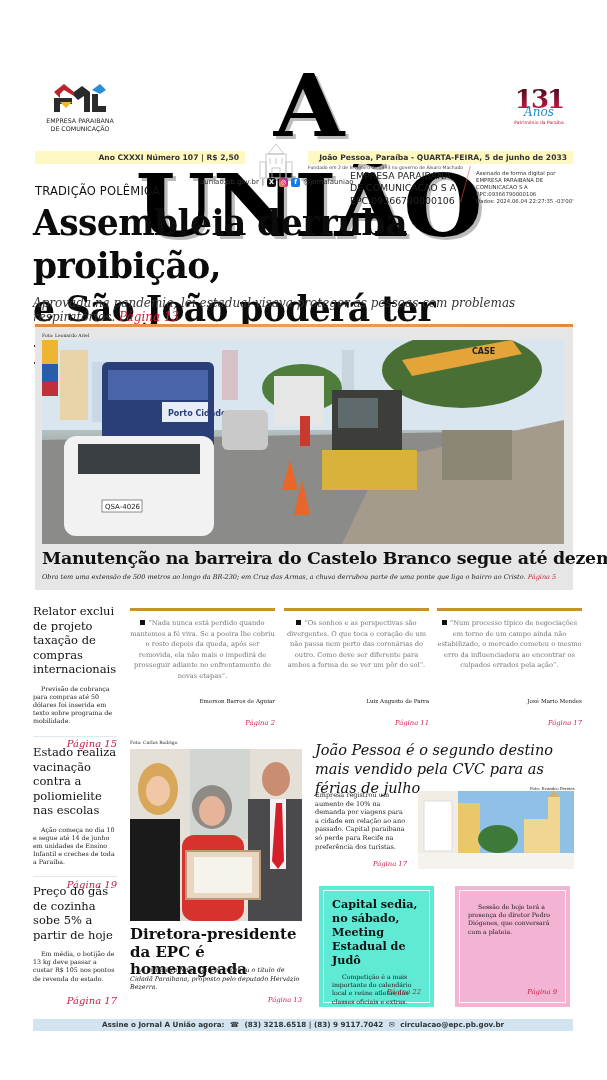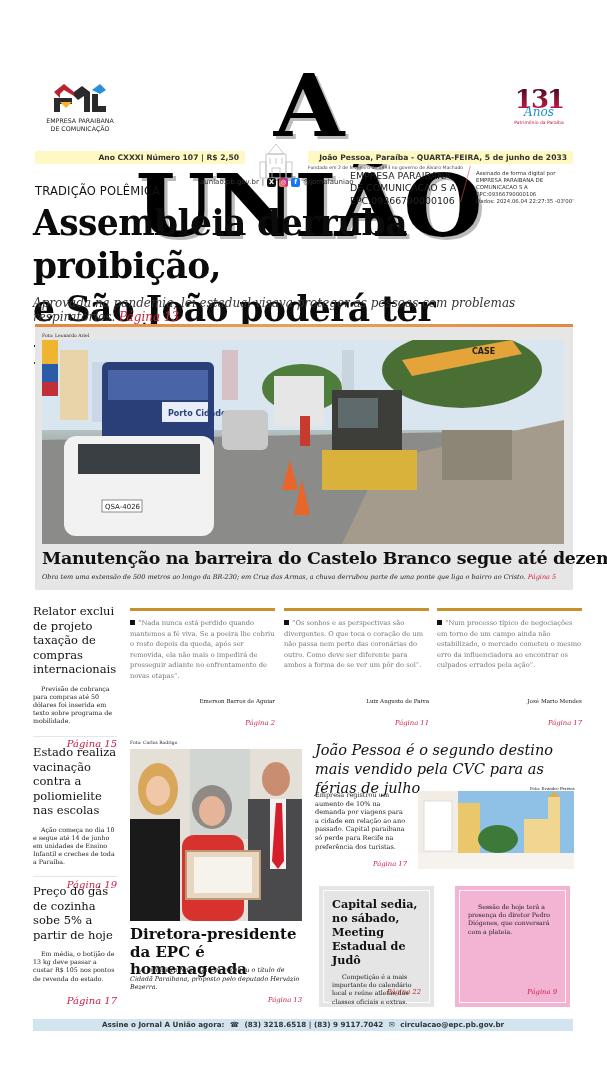--- a/index.html
+++ b/index.html
@@ -55,21 +55,21 @@
   
   .brief { left: 33px; width: 84px; }
   .brief-title { font-family: "DejaVu Serif", serif; font-size: 11.5px; line-height: 14.5px; color: #111; }
   .brief-text { font-family: "DejaVu Serif", serif; font-size: 6.3px; line-height: 8.2px; color: #222; margin-top: 8px; text-indent: 8px; }
   .brief-page { font-family: "DejaVu Serif", serif; font-style: italic; font-size: 10px; color: #c8204a; text-align: right; margin-top: 12px; }
   .brief-rule { left: 33px; width: 84px; height: 1px; background: #e0e8ef; }
 
   
   .quote { width: 145px; }
   .quote-bar { height: 3px; background: #c8902e; }
-  .quote-text { font-family: "DejaVu Serif", serif; font-size: 6.7px; line-height: 10.5px; color: #777; margin-top: 7px; }
+  .quote-text { font-family: "DejaVu Serif", serif; font-size: 6.7px; line-height: 10.5px; color: #777; margin-top: 7px; text-align: center; }
   .quote-sq { display: inline-block; width: 5px; height: 5px; background: #111; margin-right: 3px; vertical-align: 0px; }
   .quote-author { font-family: "DejaVu Serif", serif; font-size: 5.6px; color: #111; text-align: right; position: absolute; right: 0; }
   .quote-page { font-family: "DejaVu Serif", serif; font-style: italic; font-size: 6.8px; color: #c8204a; text-align: right; position: absolute; right: 0; }
 
   
   .mid-credit { left: 130px; top: 740px; font-family: "DejaVu Serif", serif; font-size: 4.5px; color: #222; }
   .mid-photo { left: 130px; top: 749px; width: 172px; height: 172px; overflow: hidden; background: linear-gradient(180deg, #dcd8d0, #c9c4bc); }
   .mid-title { left: 130px; top: 926px; width: 172px; font-family: "DejaVu Serif", serif; font-weight: bold; font-size: 15px; line-height: 17.5px; color: #111; text-align: left; }
   .mid-text { left: 130px; top: 966px; width: 172px; font-family: "DejaVu Serif", serif; font-style: italic; font-size: 6.4px; line-height: 8.5px; color: #222; text-indent: 10px; }
   .mid-page { left: 130px; top: 996px; width: 172px; font-family: "DejaVu Serif", serif; font-style: italic; font-size: 6.8px; color: #c8204a; text-align: right; }
@@ -77,21 +77,21 @@
   
   .jp-title { left: 315px; top: 741px; width: 265px; font-family: "DejaVu Serif", serif; font-style: italic; font-size: 14.5px; line-height: 19px; color: #111; text-align: left; }
   .jp-credit { left: 530px; top: 786px; font-family: "DejaVu Serif", serif; font-size: 4px; color: #222; }
   .jp-text { left: 315px; top: 791px; width: 92px; font-family: "DejaVu Serif", serif; font-size: 6.5px; line-height: 8.6px; color: #222; }
   .jp-page { left: 315px; top: 860px; width: 92px; font-family: "DejaVu Serif", serif; font-style: italic; font-size: 6.8px; color: #c8204a; text-align: right; }
   .jp-photo { left: 418px; top: 791px; width: 156px; height: 78px; overflow: hidden; background: linear-gradient(180deg, #7db3e0 0%, #b8d6ee 40%, #e8d9a8 60%, #d8c8a0 100%); }
 
   
   .cbox { top: 886px; width: 115px; height: 121px; padding: 4px; }
   .cbox-inner { width: 100%; height: 100%; border: 1px solid rgba(255,255,255,0.85); padding: 6px 8px; position: relative; }
-  .cbox-green { left: 319px; background: #e5e5e5; }
+  .cbox-green { left: 319px; background: #5eead4; }
   .cbox-pink { left: 455px; background: #f2b4d2; }
   .cbox-title { font-family: "DejaVu Serif", serif; font-weight: bold; font-size: 11.2px; line-height: 14px; color: #111; }
   .cbox-text { font-family: "DejaVu Serif", serif; font-size: 6.2px; line-height: 8.2px; color: #222; margin-top: 6px; text-indent: 10px; }
   .cbox-page { position: absolute; right: 8px; bottom: 6px; font-family: "DejaVu Serif", serif; font-style: italic; font-size: 6.8px; color: #b0202a; }
   .cbox-pink .cbox-page { color: #c8204a; }
 
   
   .footer-bar { left: 33px; top: 1019px; width: 540px; height: 12px; background: #d2e4f0; font-family: "DejaVu Sans", sans-serif; font-size: 7.2px; font-weight: bold; color: #333; line-height: 12px; text-align: center; }
   .footer-icon { font-weight: normal; margin: 0 3px; }
 </style>

